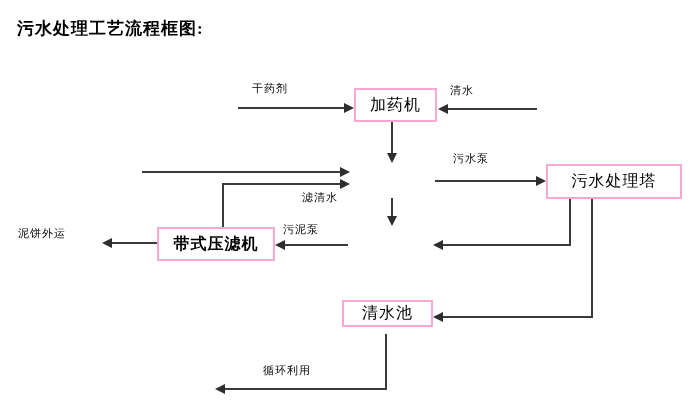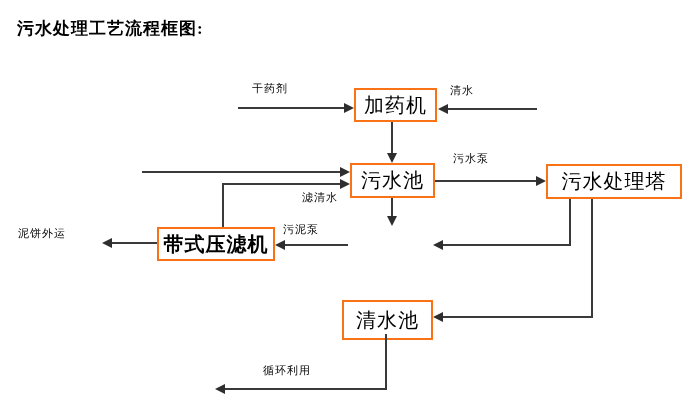--- a/index.html
+++ b/index.html
@@ -7,52 +7,49 @@
     position:relative; width:700px; height:420px; background:#ffffff;
     font-family:"Liberation Serif","DejaVu Serif",serif; color:#000;
     overflow:hidden;
   }
   .title {
     position:absolute; left:17px; top:17px;
     font-size:17px; font-weight:bold; letter-spacing:1px; white-space:nowrap;
   }
   .node {
     position:absolute; box-sizing:border-box;
-    border:2px solid #f97316; background:#ffffff;
+    border:2px solid #f9a8d4; background:#ffffff;
     display:flex; align-items:center; justify-content:center;
-    font-size:20px; letter-spacing:1px; white-space:nowrap;
+    font-size:16px; letter-spacing:1px; white-space:nowrap;
   }
   .lbl { position:absolute; font-size:11px; letter-spacing:1px; white-space:nowrap; }
   .hline { position:absolute; height:2px; background:#3a3a3a; }
   .vline { position:absolute; width:2px;  background:#3a3a3a; }
   .ar,.al,.ad { position:absolute; width:0; height:0; }
   .ar { border-left:10px solid #2e2e2e;  border-top:5px solid transparent; border-bottom:5px solid transparent; }
   .al { border-right:10px solid #2e2e2e; border-top:5px solid transparent; border-bottom:5px solid transparent; }
   .ad { border-top:10px solid #2e2e2e;   border-left:5px solid transparent; border-right:5px solid transparent; }
 </style>
 </head>
 <body>
 
 <div class="stage">
 
   <div class="title">污水处理工艺流程框图:</div>
 
   <div class="node" style="left:354px;top:88px;width:83px;height:34px;">
     <span>加药机</span>
   </div>
-  <div class="node" style="left:350px;top:163px;width:85px;height:35px;">
-    <span>污水池</span>
-  </div>
   <div class="node" style="left:546px;top:164px;width:136px;height:35px;">
     <span>污水处理塔</span>
   </div>
   <div class="node" style="left:157px;top:227px;width:118px;height:34px;font-weight:bold;">
     <span>带式压滤机</span>
   </div>
-  <div class="node" style="left:342px;top:300px;width:91px;height:40px;">
+  <div class="node" style="left:342px;top:300px;width:91px;height:27px;">
     <span>清水池</span>
   </div>
 
   <div class="lbl" style="left:252px;top:81px;">干药剂</div>
   <div class="lbl" style="left:450px;top:83px;">清水</div>
   <div class="lbl" style="left:453px;top:151px;">污水泵</div>
   <div class="lbl" style="left:258px;top:190px;margin-left:44px;">滤清水</div>
   <div class="lbl" style="left:283px;top:222px;">污泥泵</div>
   <div class="lbl" style="left:18px;top:226px;">泥饼外运</div>
   <div class="lbl" style="left:263px;top:363px;">循环利用</div>

